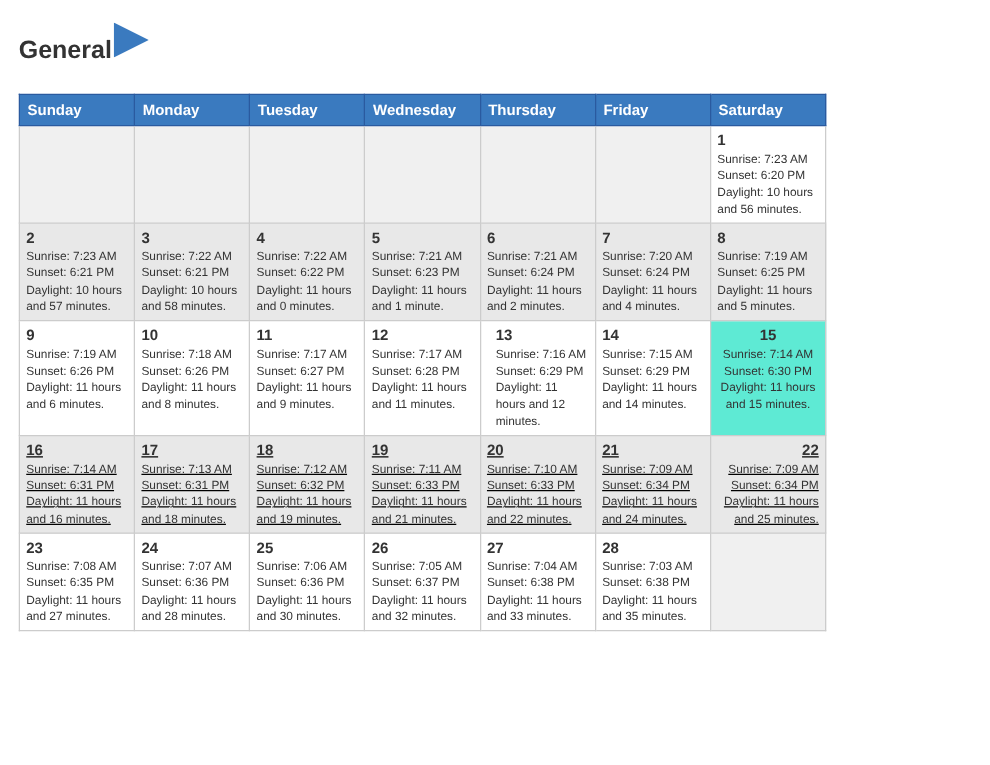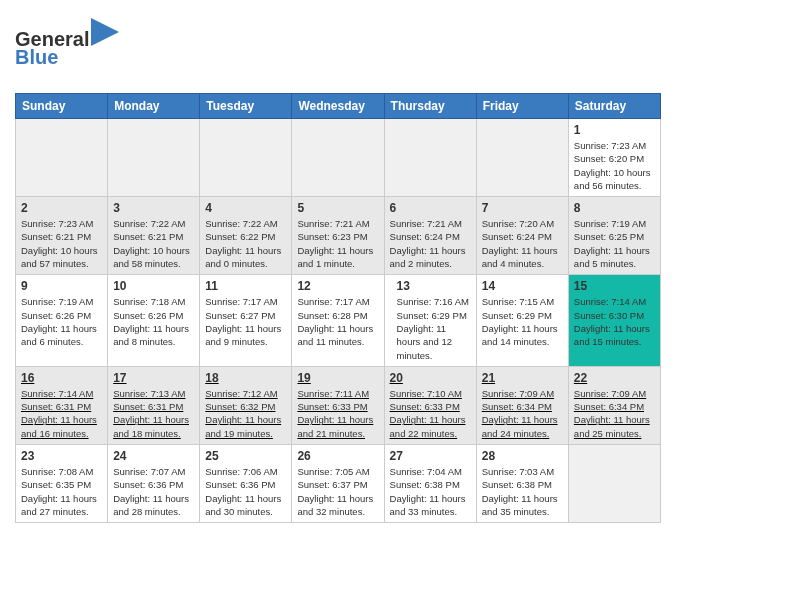--- a/index.html
+++ b/index.html
@@ -115,21 +115,20 @@
   <div class="header">
     <div class="logo">
       <div>
         <div style="display:flex;align-items:center;">
           <span class="logo-text">
             <span class="general">General</span><svg class="logo-icon" viewBox="0 0 28 28" xmlns="http://www.w3.org/2000/svg">
                 <polygon points="0,28 28,14 0,0" fill="#3a7abf"></polygon>
               </svg>
           </span>
         </div>
-        <div style="font-size:20px;font-weight:bold;color:#3a7abf;margin-top:-4px;">Blue</div>
       </div>
     </div>
     <div class="title-section">
       <div class="month-title"></div>
       <div class="location"></div>
     </div>
   </div>
 
   <table class="calendar">
     <thead>
@@ -232,21 +231,21 @@
             <div class="day-info" style="white-space: pre-line;">Sunrise: 7:16 AM
 Sunset: 6:29 PM
 Daylight: 11 hours and 12 minutes.</div>
           </td>
           <td style="background: rgb(255, 255, 255);">
             <div class="day-number">14</div>
             <div class="day-info" style="white-space: pre-line;">Sunrise: 7:15 AM
 Sunset: 6:29 PM
 Daylight: 11 hours and 14 minutes.</div>
           </td>
-          <td style="background: #14b8a6;">
+          <td style="background: #5eead4; text-align: center;">
             <div class="day-number">15</div>
             <div class="day-info" style="white-space: pre-line;">Sunrise: 7:14 AM
 Sunset: 6:30 PM
 Daylight: 11 hours and 15 minutes.</div>
           </td>
         </tr>
         <tr style="background: rgb(224, 224, 224); text-decoration: underline;">
           <td style="background: rgb(232, 232, 232);">
             <div class="day-number">16</div>
             <div class="day-info" style="white-space: pre-line;">Sunrise: 7:14 AM
@@ -276,21 +275,21 @@
             <div class="day-info" style="white-space: pre-line;">Sunrise: 7:10 AM
 Sunset: 6:33 PM
 Daylight: 11 hours and 22 minutes.</div>
           </td>
           <td style="background: rgb(232, 232, 232);">
             <div class="day-number">21</div>
             <div class="day-info" style="white-space: pre-line;">Sunrise: 7:09 AM
 Sunset: 6:34 PM
 Daylight: 11 hours and 24 minutes.</div>
           </td>
-          <td style="background: rgb(232, 232, 232);">
+          <td style="background: rgb(232, 232, 232); text-align: right;">
             <div class="day-number">22</div>
             <div class="day-info" style="white-space: pre-line;">Sunrise: 7:09 AM
 Sunset: 6:34 PM
 Daylight: 11 hours and 25 minutes.</div>
           </td>
         </tr>
         <tr style="background: rgb(255, 255, 255);">
           <td style="background: rgb(255, 255, 255);">
             <div class="day-number">23</div>
             <div class="day-info" style="white-space: pre-line;">Sunrise: 7:08 AM

